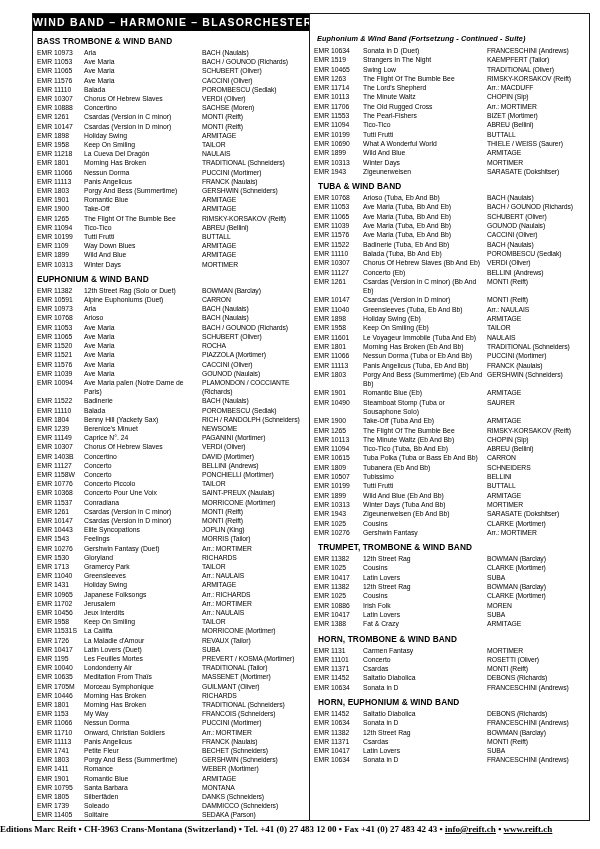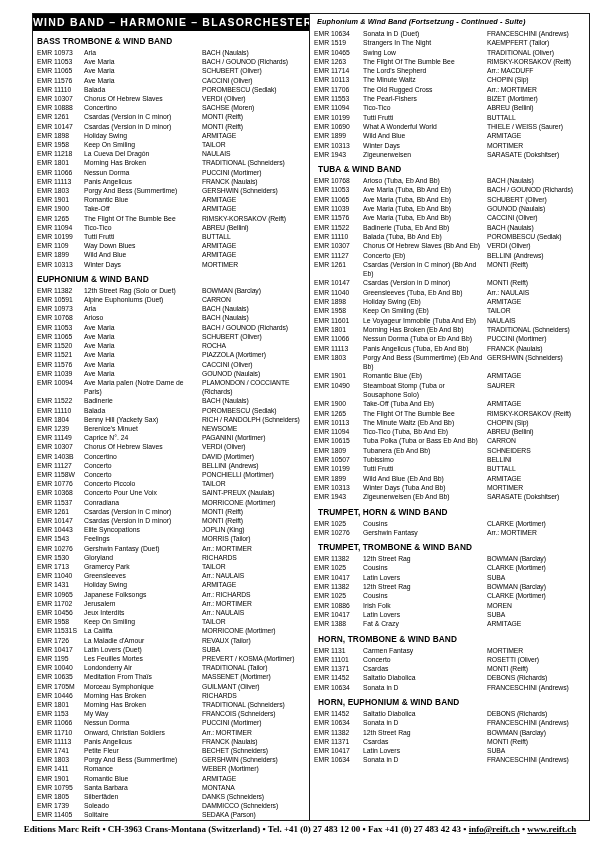--- a/index.html
+++ b/index.html
@@ -22,33 +22,33 @@
     height: 17px; background: #000; color: #fff;
     font-weight: bold; font-size: 10.5px; line-height: 17px;
     letter-spacing: 1.2px; text-align: center; white-space: nowrap;
   }
   .sec-title {
     font-weight: bold; font-size: 8.3px; line-height: 10px;
     margin: 5px 2px 2px 4px; letter-spacing: 0.1px;
   }
   .col-left .sec-title:first-of-type { }
   .sec-title.continued {
-    font-style: italic; font-size: 7.3px; margin-top: 2px; margin-left: 3px;
+    font-style: italic; font-size: 7.3px; margin-top: 19px; margin-left: 3px;
   }
   .row {
     display: grid; align-items: start;
     font-size: 6.8px;
   }
   .col-left .row { grid-template-columns: 47px 118px 1fr; padding: 0 2px 0 4px; line-height: 9.2px; }
   .col-right .row { grid-template-columns: 49px 124px 1fr; padding-right: 1px; line-height: 9.3px; }
   .c-ref { white-space: nowrap; }
   .c-title { padding-right: 3px; }
   .c-composer { letter-spacing: -0.1px; }
   .footer {
-    position: absolute; left: 0; top: 824px; width: 600px;
+    position: absolute; left: 0; top: 824px; width: 476px;
     text-align: center; font-family: "Liberation Serif", serif;
     font-weight: bold; font-size: 9px; white-space: nowrap;
   }
   .flink { color: #000; text-decoration: underline; }
 </style>
 </head>
 <body>
 
 <div class="page">
   <div class="box">
@@ -691,21 +691,20 @@
           <div class="row">
             <span class="c-ref">EMR 10313</span>
             <span class="c-title">Winter Days (Tuba And Bb)</span>
             <span class="c-composer">MORTIMER</span>
           </div>
           <div class="row">
             <span class="c-ref">EMR 1943</span>
             <span class="c-title">Zigeunerweisen (Eb And Bb)</span>
             <span class="c-composer">SARASATE (Dokshitser)</span>
           </div>
-          <div class="sec-title">TRUMPET, HORN &amp; WIND BAND</div>
           <div class="row">
             <span class="c-ref">EMR 1025</span>
             <span class="c-title">Cousins</span>
             <span class="c-composer">CLARKE (Mortimer)</span>
           </div>
           <div class="row">
             <span class="c-ref">EMR 10276</span>
             <span class="c-title">Gershwin Fantasy</span>
             <span class="c-composer">Arr.: MORTIMER</span>
           </div>

